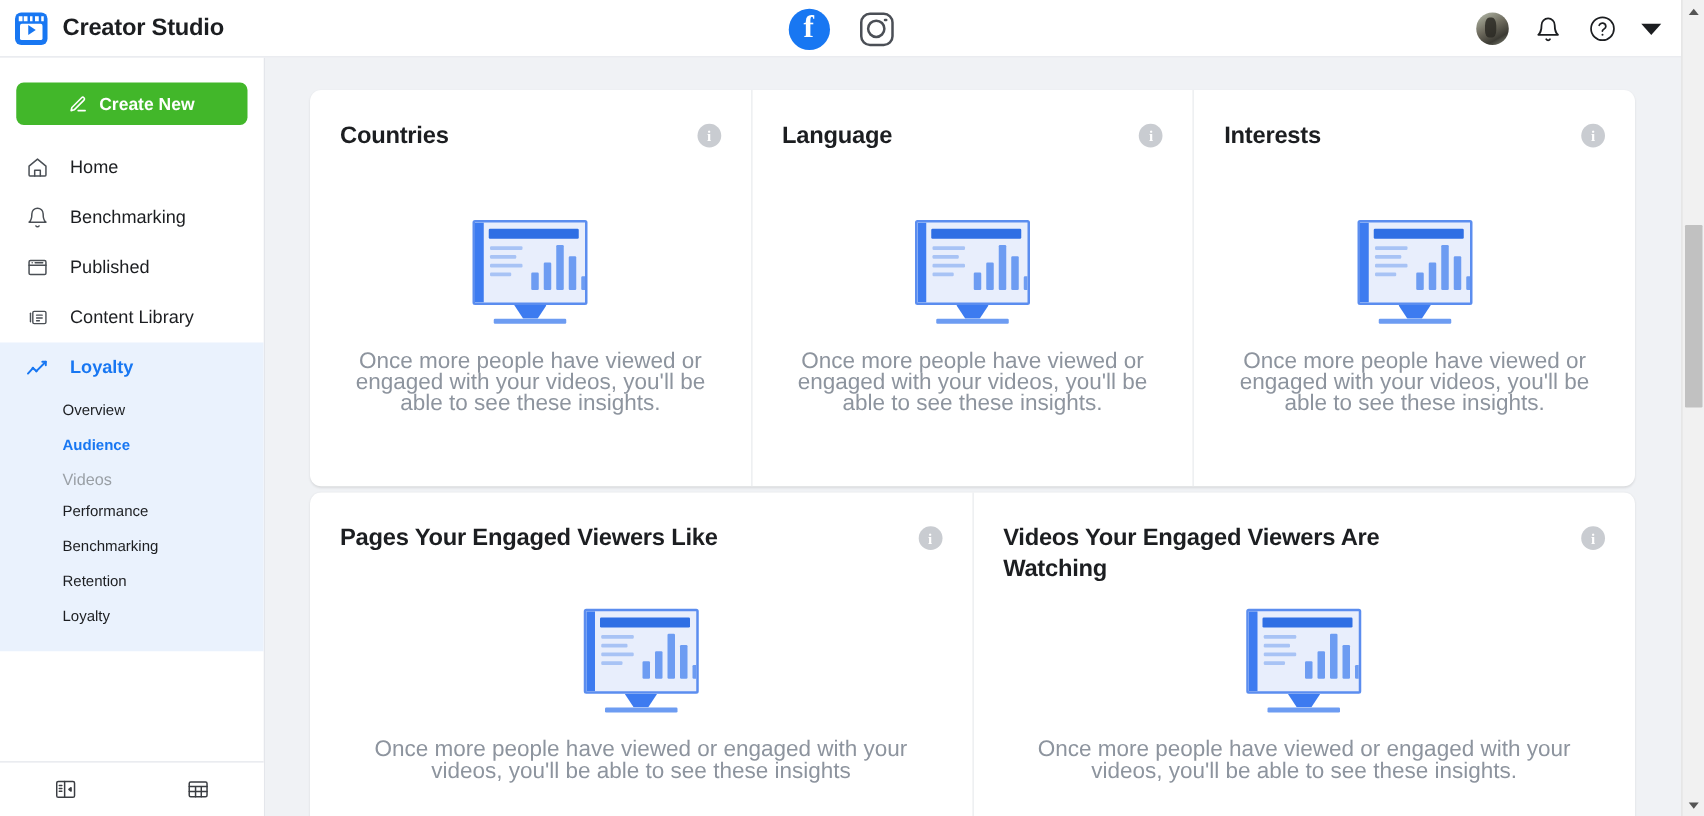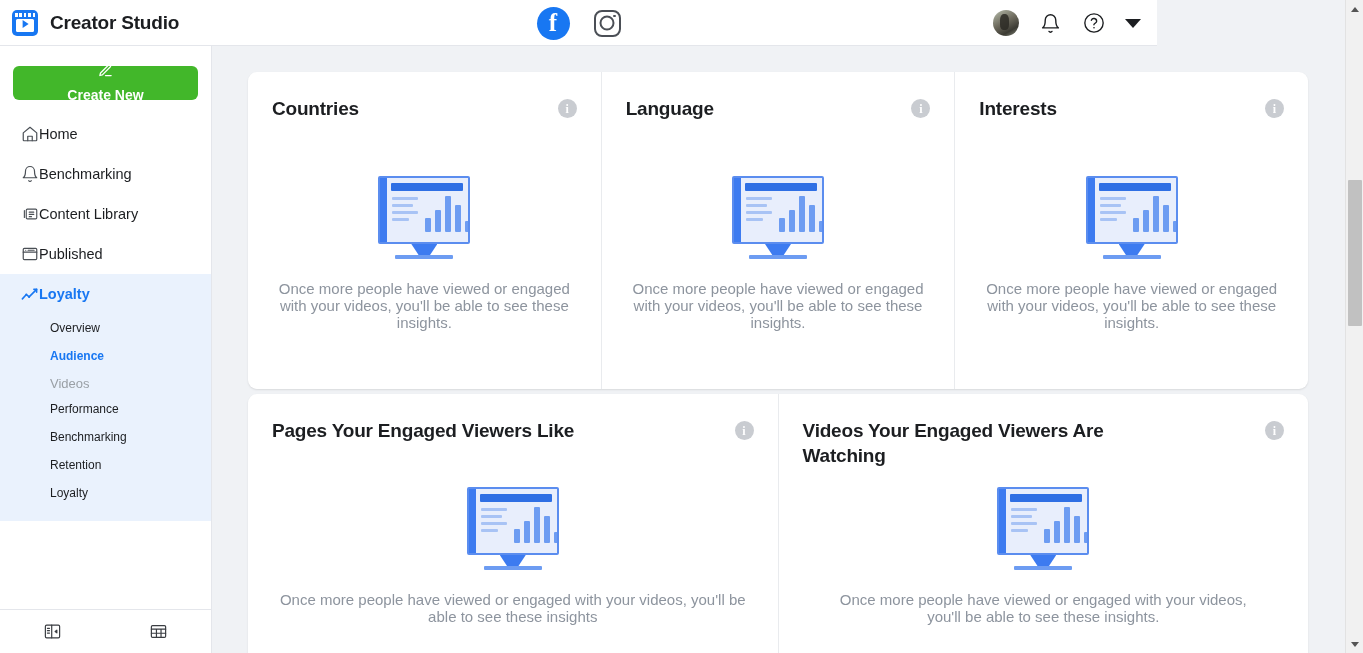--- a/index.html
+++ b/index.html
@@ -17,21 +17,21 @@
     position: relative;
     width: 1363px;
     height: 653px;
     background: #f0f2f5;
   }
 
   
   .topbar {
     position: absolute;
     top: 0; left: 0;
-    width: 1157px;
+    width: 1345px;
     height: 46px;
     background: #ffffff;
     border-bottom: 1px solid #e4e6eb;
     display: flex;
     align-items: center;
     z-index: 30;
   }
   .brand {
     display: flex;
     align-items: center;
@@ -204,25 +204,25 @@
     align-items: center;
     justify-content: center;
     gap: 9px;
     color: #ffffff;
     font-size: 14px;
     font-weight: bold;
     cursor: pointer;
     border: none;
     width: calc(100% - 26px);
     font-family: "Liberation Sans", sans-serif;
-    flex-direction: column;
   }
   .nav-item {
     display: flex;
     align-items: center;
+    gap: 17px;
     height: 40px;
     padding-left: 20px;
     font-size: 14.5px;
     color: #1c1e21;
     cursor: pointer;
   }
   .nav-item .nav-ico {
     width: 19px; height: 19px;
     flex: 0 0 19px;
     display: flex; align-items: center; justify-content: center;
@@ -339,21 +339,21 @@
     line-height: 1;
   }
 
   .empty-body {
     flex: 1 1 auto;
     display: flex;
     flex-direction: column;
     align-items: center;
   }
   .empty-text {
-    font-size: 15px;
+    font-size: 18px;
     color: #8d949e;
     text-align: center;
     line-height: 17px;
   }
 
   
   .monitor {
     position: relative;
   }
   .mon-screen {
@@ -514,42 +514,42 @@
       <div class="nav-item">
         <span class="nav-ico">
           <svg width="18" height="18" viewBox="0 0 24 24" fill="none" stroke="currentColor" stroke-width="1.6" stroke-linecap="round" stroke-linejoin="round">
             <path d="M18 8A6 6 0 0 0 6 8c0 7-3 9-3 9h18s-3-2-3-9"></path>
             <path d="M13.7 21a2 2 0 0 1-3.4 0"></path>
           </svg>
         </span>
         <span>Benchmarking</span>
       </div>
 
-
-      <div class="nav-item">
-        <span class="nav-ico">
-          <svg width="18" height="18" viewBox="0 0 24 24" fill="none" stroke="currentColor" stroke-width="1.5" stroke-linecap="round" stroke-linejoin="round">
-            <rect x="7" y="5.5" width="14" height="13" rx="1.5"></rect>
-            <path d="M4.5 7.5v9"></path>
-            <path d="M11 9.5h6M11 12.5h6M11 15.5h3"></path>
-          </svg>
-        </span>
-        <span>Content Library</span>
-      </div>
 
       <div class="nav-item">
         <span class="nav-ico">
           <svg width="18" height="18" viewBox="0 0 24 24" fill="none" stroke="currentColor" stroke-width="1.6" stroke-linecap="round" stroke-linejoin="round">
             <rect x="3" y="4.5" width="18" height="15" rx="1.5"></rect>
             <path d="M3 9.5h18"></path>
             <circle cx="6.3" cy="7" r="0.8" fill="currentColor" stroke="none"></circle>
             <path d="M9.5 7h8"></path>
           </svg>
         </span>
         <span>Published</span>
+      </div>
+
+      <div class="nav-item">
+        <span class="nav-ico">
+          <svg width="18" height="18" viewBox="0 0 24 24" fill="none" stroke="currentColor" stroke-width="1.5" stroke-linecap="round" stroke-linejoin="round">
+            <rect x="7" y="5.5" width="14" height="13" rx="1.5"></rect>
+            <path d="M4.5 7.5v9"></path>
+            <path d="M11 9.5h6M11 12.5h6M11 15.5h3"></path>
+          </svg>
+        </span>
+        <span>Content Library</span>
       </div>
 
       <div class="nav-section">
         <div class="nav-item active">
           <span class="nav-ico">
             <svg width="19" height="19" viewBox="0 0 24 24" fill="none" stroke="currentColor" stroke-width="2" stroke-linecap="round" stroke-linejoin="round">
               <path d="M3 17.5 8 12l3.5 3L21 5.5"></path>
               <circle cx="8" cy="12" r="1.3" fill="currentColor" stroke="none"></circle>
               <circle cx="11.5" cy="15" r="1.3" fill="currentColor" stroke="none"></circle>
               <path d="M17.5 5.5H21v3.5"></path>

